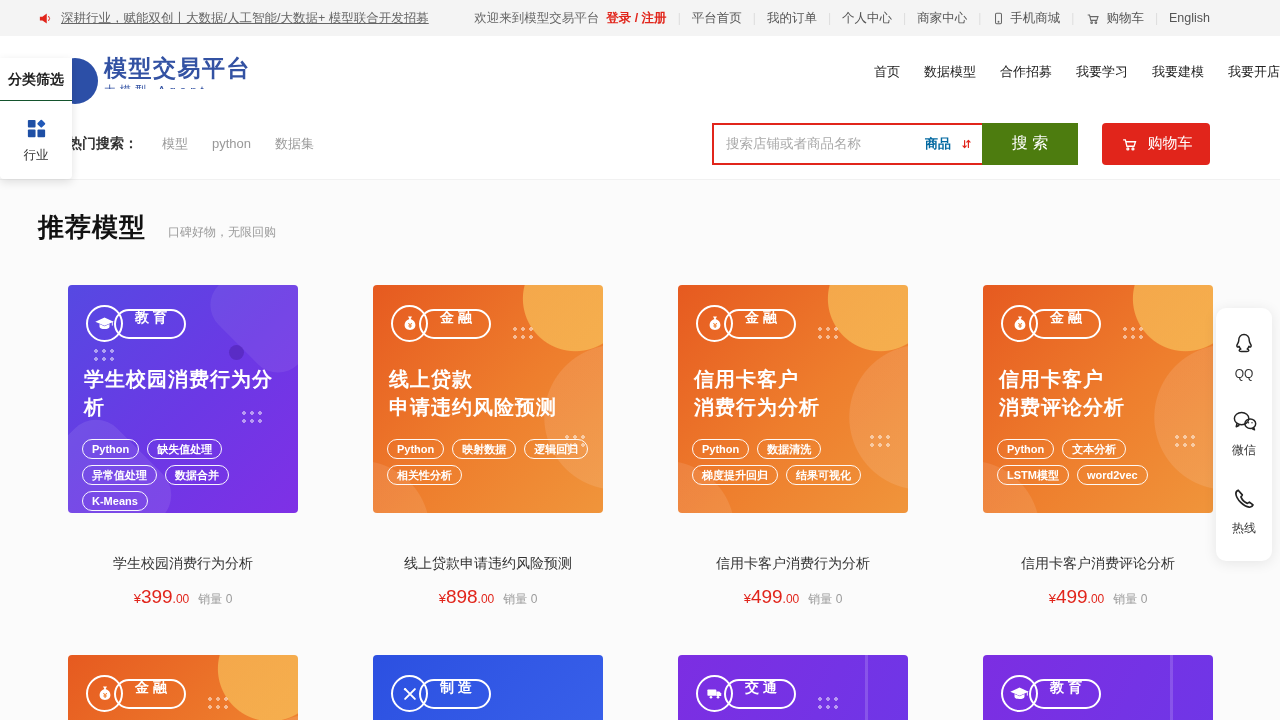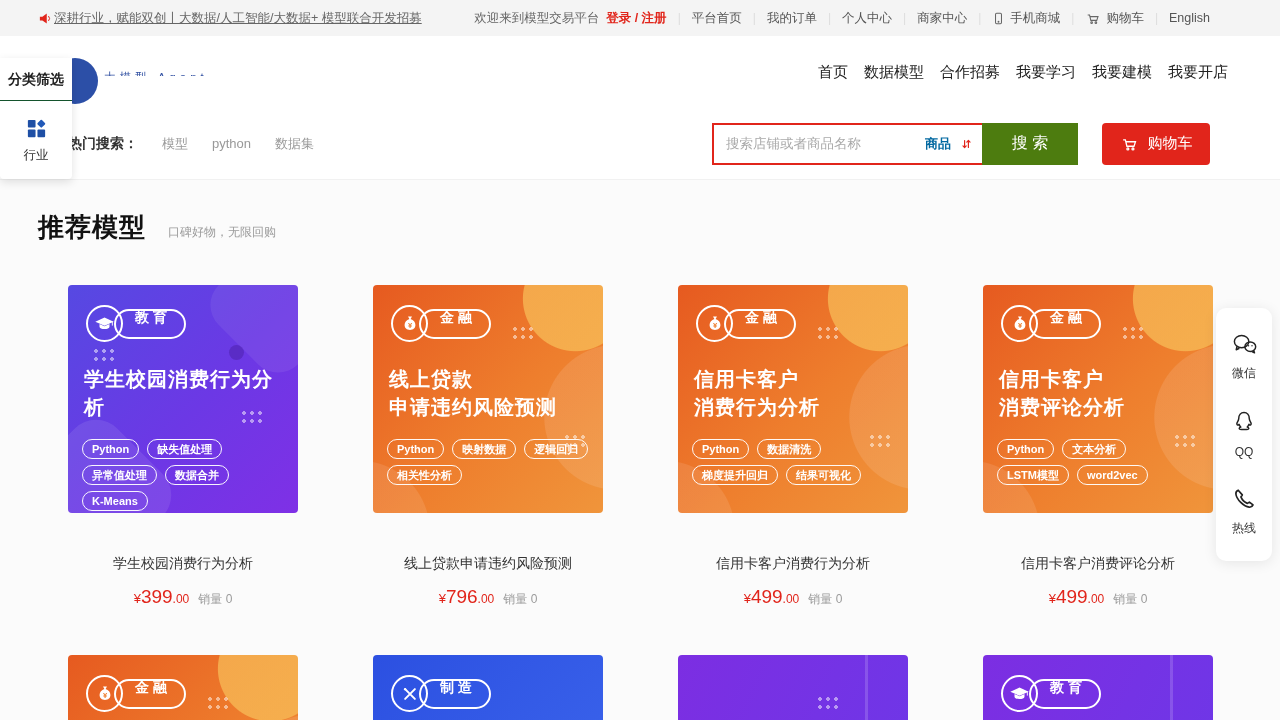--- a/index.html
+++ b/index.html
@@ -3,37 +3,37 @@
 <meta charset="utf-8">
 <style>
   *{margin:0;padding:0;box-sizing:border-box}
   html,body{width:1280px;height:720px;overflow:hidden;background:#fff;
     font-family:"Liberation Sans","DejaVu Sans",sans-serif;position:relative}
   svg{display:block}
 
   
   .topbar{height:36px;background:#F4F4F4;display:flex;align-items:center;
     justify-content:space-between;padding:0 70px 0 38px;font-size:12.5px;color:#666}
-  .tb-left{display:flex;align-items:center;gap:1px}
+  .tb-left{display:flex;align-items:center;gap:8px}
   .announce{color:#666;text-decoration:underline;cursor:pointer}
   .tb-right{display:flex;align-items:center}
   .sep{color:#ddd;margin:0 11px;font-size:12px}
   .tb-link{color:#555;cursor:pointer;display:flex;align-items:center;gap:5px}
   .login{color:#E1251B;font-weight:bold;margin-left:7px;cursor:pointer}
 
   
   .header{height:72px;background:#fff;display:flex;align-items:center;position:relative}
   .logo-mark{position:absolute;left:52px;top:22px;width:46px;height:46px;border-radius:50%;
     background:#2C4FA7;overflow:hidden;z-index:5}
   .logo-mark::after{content:"";position:absolute;left:-14px;top:7px;width:34px;height:34px;
     border-radius:50%;background:#fff}
   .logo{margin-left:104px;display:flex;flex-direction:column;z-index:6}
   .logo-title{font-size:23px;font-weight:bold;color:#3352A3;letter-spacing:1.5px;line-height:26px}
   .logo-sub{height:6px;overflow:hidden;font-size:11.5px;color:#3352A3;letter-spacing:4px;margin-top:2px}
-  .nav{margin-left:auto;display:flex;gap:16px;padding-right:52px;font-size:15px;color:#222}
+  .nav{margin-left:auto;display:flex;gap:24px;font-size:13px;color:#222}
   .nav-item{cursor:pointer;white-space:nowrap}
 
   
   .search-row{height:72px;background:#fff;display:flex;align-items:center;
     padding:0 70px 0 68px;border-bottom:1px solid #F1F1F1}
   .hot{display:flex;align-items:center}
   .hot-label{font-weight:bold;color:#333;font-size:14px}
   .hot-link{color:#999;margin-left:24px;font-size:13px;cursor:pointer}
   .search-group{margin-left:auto;display:flex;align-items:center}
   .search-box{display:flex;align-items:center;border:2px solid #E1251B;background:#fff;
@@ -165,20 +165,21 @@
       <span>购物车</span>
     </span>
     <span class="sep">|</span>
     <span class="tb-link">English</span>
   </div>
 </div>
 
 <div class="header">
   <div class="logo-mark"></div>
   <div class="logo">
+    <div class="logo-title">模型交易平台</div>
     <div class="logo-sub">大模型 Agent</div>
   </div>
   <div class="nav">
     <span class="nav-item">首页</span>
     <span class="nav-item">数据模型</span>
     <span class="nav-item">合作招募</span>
     <span class="nav-item">我要学习</span>
     <span class="nav-item">我要建模</span>
     <span class="nav-item">我要开店</span>
   </div>
@@ -296,21 +297,21 @@
         <div class="tags">
           <span class="tag">Python</span>
           <span class="tag">映射数据</span>
           <span class="tag">逻辑回归</span>
           <span class="tag">相关性分析</span>
         </div>
       </div>
       <div class="card-name">线上贷款申请违约风险预测</div>
       <div class="price">
         <span class="cur">¥</span>
-          <span class="pint">796</span>
+          <span class="pint">898</span>
           <span class="pdec">.00</span>
         <span class="sales">销量 0</span>
       </div>
     </div>
 
     <div class="cell">
       <div class="cimg theme-orange">
         <span class="dots dots-a"></span>
         <span class="dots dots-b"></span>
         <div class="badge">
@@ -400,62 +401,73 @@
                 <circle cx="5.5" cy="5.5" r="1.6" fill="#fff" stroke="none"></circle>
               </svg>
           </span>
           <span class="badge-pill">制 造</span>
         </div>
       </div>
     </div>
     <div class="cell">
       <div class="cimg theme-violet">
         <span class="dots dots-a"></span>
+        <div class="badge">
+          <span class="badge-circle">
+            <svg width="19" height="17" viewBox="0 0 24 24" fill="#fff">
+                <rect x="2" y="6.5" width="12.5" height="8.5" rx="1"></rect>
+                <path d="M14.5 9h4.2l2.8 3v3.5h-7z"></path>
+                <circle cx="7" cy="17.3" r="1.9"></circle>
+                <circle cx="17" cy="17.3" r="1.9"></circle>
+              </svg>
+          </span>
+          <span class="badge-pill">交 通</span>
+        </div>
       </div>
     </div>
     <div class="cell">
       <div class="cimg theme-violet">
         <div class="badge">
           <span class="badge-circle">
             <svg width="21" height="17" viewBox="0 0 32 24" fill="#fff">
                 <path d="M16 3 30 9.2 16 15.4 2 9.2z"></path>
                 <path d="M8.4 12.6v4.2c0 2 3.5 3.7 7.6 3.7s7.6-1.7 7.6-3.7v-4.2L16 16z"></path>
                 <rect x="27.2" y="9.2" width="1.4" height="6"></rect>
               </svg>
           </span>
           <span class="badge-pill">教 育</span>
         </div>
       </div>
     </div>
   </div>
 </div>
 
 <div class="float-widget">
+  <div class="fw-item">
+    <span>
+      <svg width="24" height="26" viewBox="0 0 24 26" fill="none" stroke="#222" stroke-width="1.5" stroke-linejoin="round">
+          <path d="M12 2.5c-3.2 0-5.3 2.7-5.3 6.3 0 1.1-.6 2.3-1.4 3.6-.7 1.2-.5 2.3.2 2.6.5.2 1.1-.1 1.5-.7.3 1.1 1 2.1 1.8 2.7-.9.3-1.6.9-1.6 1.4 0 .7 2.2 1.1 4.8 1.1s4.8-.4 4.8-1.1c0-.5-.7-1.1-1.6-1.4.8-.6 1.5-1.6 1.8-2.7.4.6 1 .9 1.5.7.7-.3.9-1.4.2-2.6-.8-1.3-1.4-2.5-1.4-3.6 0-3.6-2.1-6.3-5.3-6.3z"></path>
+        </svg>
+    </span>
+    <span class="fw-label">QQ</span>
+  </div>
   <div class="fw-item">
     <span>
       <svg width="27" height="24" viewBox="0 0 28 24" fill="none" stroke="#222" stroke-width="1.5">
           <ellipse cx="11" cy="9.5" rx="7.5" ry="6.3"></ellipse>
           <path d="M6.2 14.6 5.4 18l3.3-1.6" stroke-linejoin="round"></path>
           <ellipse cx="20" cy="14.8" rx="5.6" ry="4.9"></ellipse>
           <path d="M23.6 18.6l.8 2.6-2.8-1.3" stroke-linejoin="round"></path>
           <circle cx="18.2" cy="13.8" r="0.7" fill="#222" stroke="none"></circle>
           <circle cx="21.8" cy="13.8" r="0.7" fill="#222" stroke="none"></circle>
         </svg>
     </span>
     <span class="fw-label">微信</span>
   </div>
   <div class="fw-item">
     <span>
-      <svg width="24" height="26" viewBox="0 0 24 26" fill="none" stroke="#222" stroke-width="1.5" stroke-linejoin="round">
-          <path d="M12 2.5c-3.2 0-5.3 2.7-5.3 6.3 0 1.1-.6 2.3-1.4 3.6-.7 1.2-.5 2.3.2 2.6.5.2 1.1-.1 1.5-.7.3 1.1 1 2.1 1.8 2.7-.9.3-1.6.9-1.6 1.4 0 .7 2.2 1.1 4.8 1.1s4.8-.4 4.8-1.1c0-.5-.7-1.1-1.6-1.4.8-.6 1.5-1.6 1.8-2.7.4.6 1 .9 1.5.7.7-.3.9-1.4.2-2.6-.8-1.3-1.4-2.5-1.4-3.6 0-3.6-2.1-6.3-5.3-6.3z"></path>
-        </svg>
-    </span>
-    <span class="fw-label">QQ</span>
-  </div>
-  <div class="fw-item">
-    <span>
       <svg width="24" height="24" viewBox="0 0 24 24" fill="none" stroke="#222" stroke-width="1.7" stroke-linecap="round" stroke-linejoin="round">
           <path d="M6.2 3.2C5 3.7 3.7 5.3 3.9 7c.6 5.4 7.9 12.7 13.3 13.2 1.7.2 3.3-1.1 3.8-2.3l-3.6-2.8-2 1.3c-2.7-1.1-5.4-3.8-6.5-6.5l1.4-2z"></path>
         </svg>
     </span>
     <span class="fw-label">热线</span>
   </div>
 </div>
 
 </body></html>

